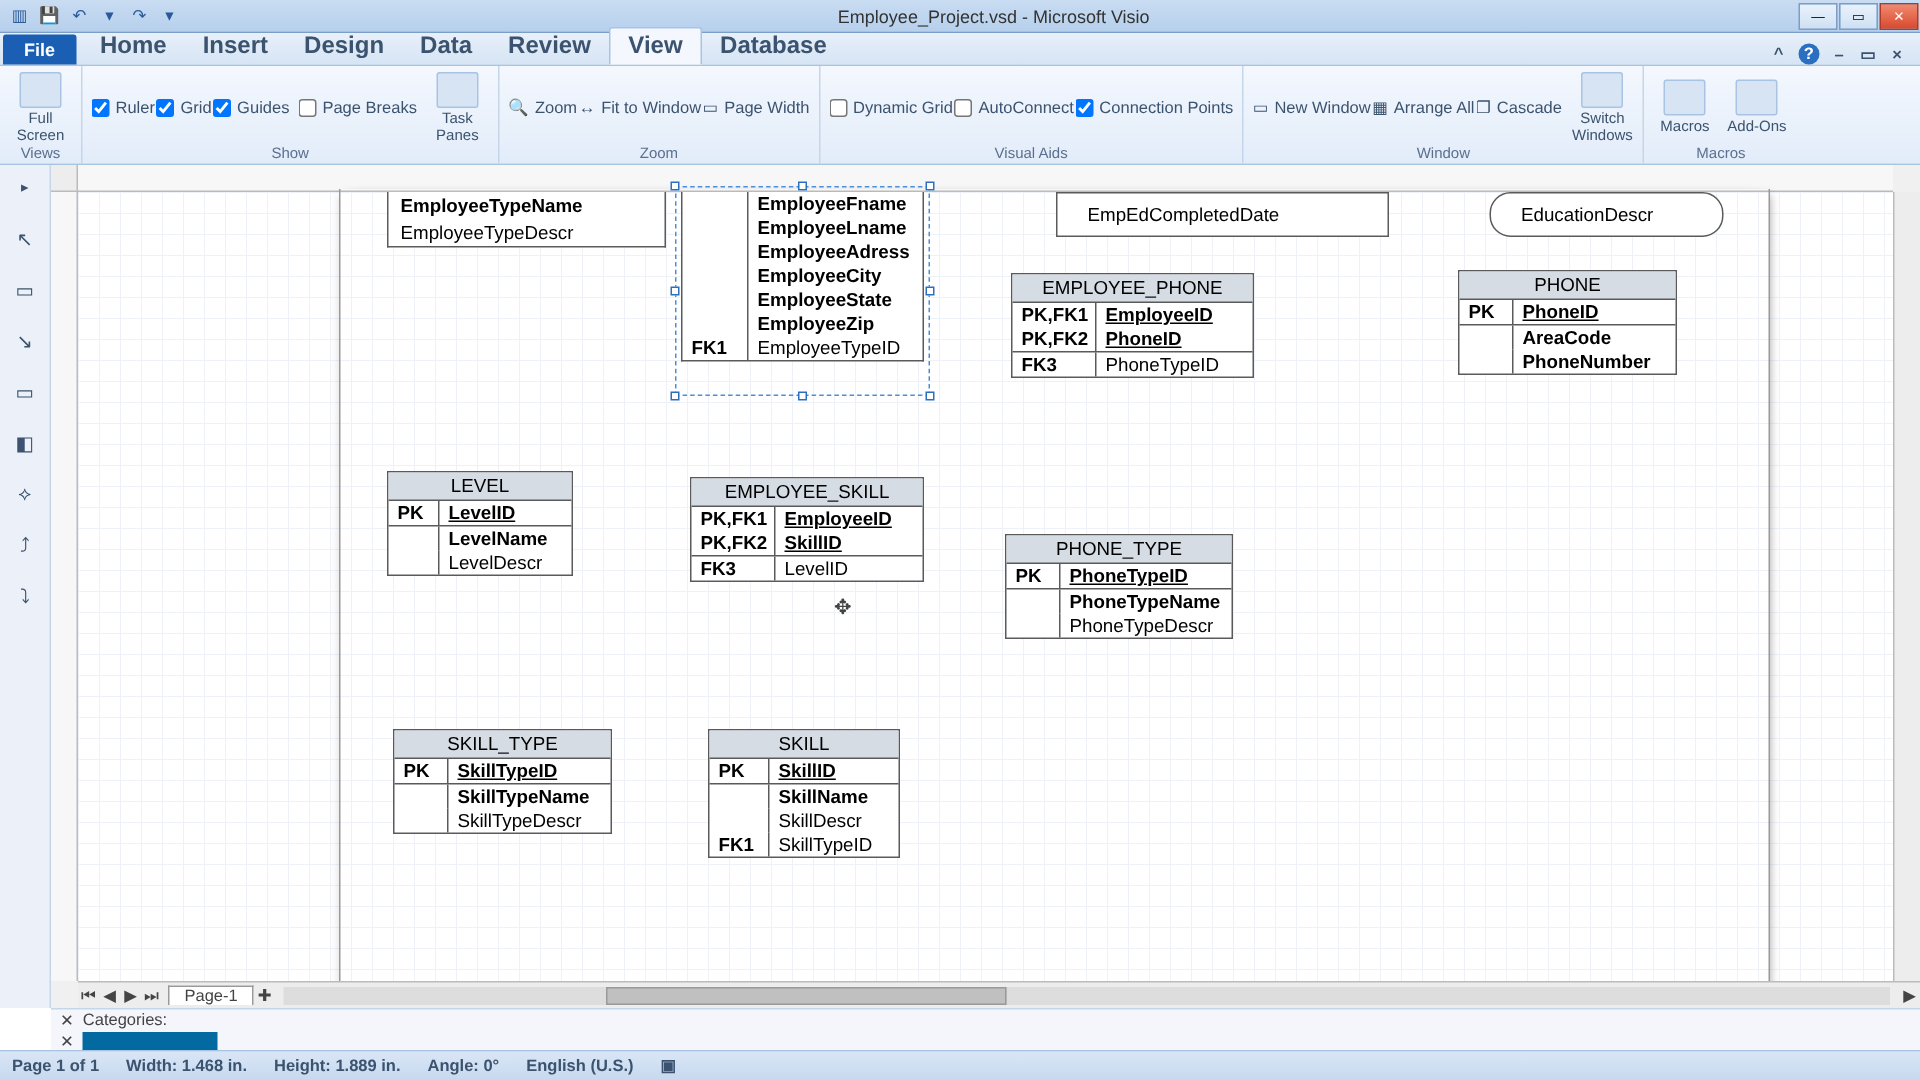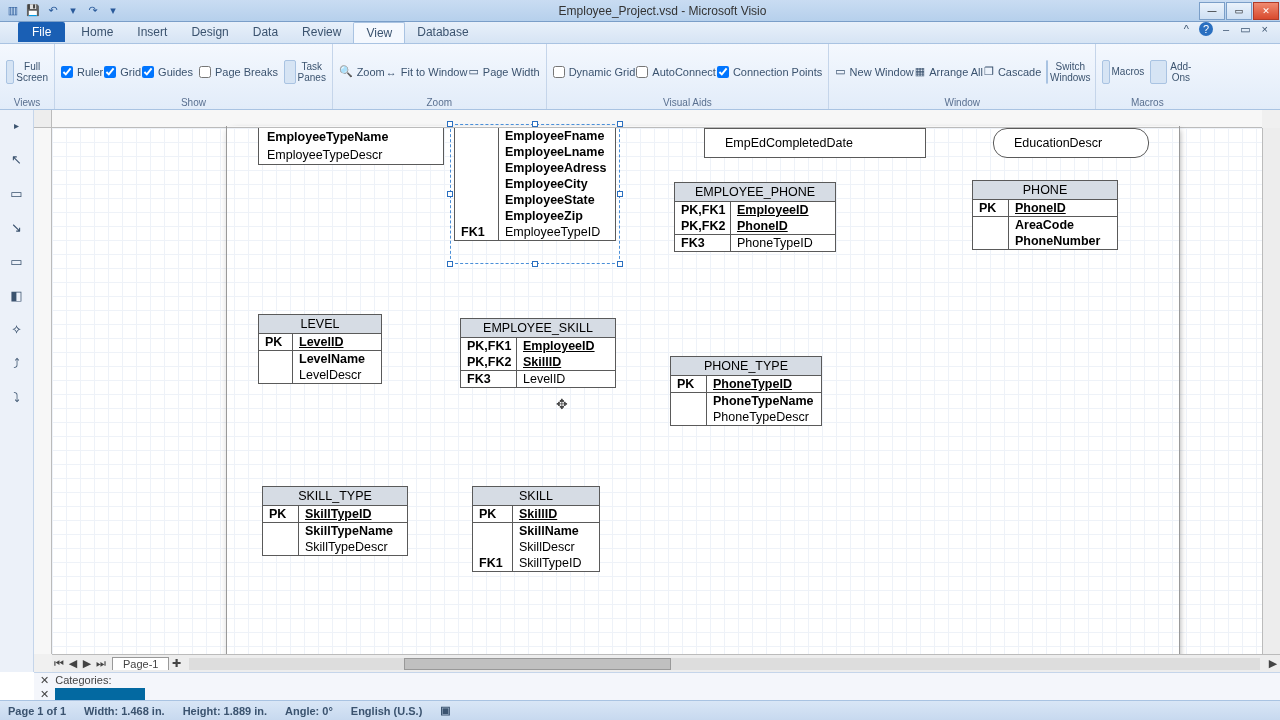--- a/index.html
+++ b/index.html
@@ -8,32 +8,32 @@
 
 .titlebar { height: 22px; background: linear-gradient(#c9dcf2,#b6d0ec); display: flex; align-items: center; border-bottom: 1px solid #7a9ec8; }
 .qat { display: flex; align-items: center; gap: 2px; padding: 0 4px; }
 .qat .qbtn { width: 18px; height: 18px; display: flex; align-items: center; justify-content: center; font-size: 11px; color: #2a5a9a; }
 .title-text { flex: 1; text-align: center; font-size: 12px; color: #333; }
 .winbtns { display: flex; }
 .winbtns div { width: 26px; height: 18px; margin: 1px 1px 0 0; border: 1px solid #7a9ec8; background: linear-gradient(#eaf2fb,#cfe0f3); display: flex; align-items: center; justify-content: center; font-size: 9px; }
 .winbtns .close { background: linear-gradient(#f08a70,#d84a2e); color: #fff; border-color: #b03a28; }
 
 
-.tabstrip { height: 22px; background: linear-gradient(#e8f0fa,#d6e4f4); display: flex; align-items: flex-start; padding-left: 18px; border-bottom: 1px solid #a9c3e2; }
+.tabstrip { height: 22px; background: linear-gradient(#e8f0fa,#d6e4f4); display: flex; align-items: flex-end; padding-left: 2px; border-bottom: 1px solid #a9c3e2; font-weight: bold; }
 .filetab { background: #1a5fb4; color: #fff; padding: 3px 14px; font-size: 12px; border-radius: 2px 2px 0 0; margin-right: 4px; }
-.tab { padding: 3px 12px; font-size: 12px; color: #3b536f; }
+.tab { padding: 3px 12px; font-size: 16px; color: #3b536f; }
 .tab.active { background: #f4f8fe; border: 1px solid #a9c3e2; border-bottom: none; border-radius: 2px 2px 0 0; }
 .tabstrip-right { margin-left: auto; display:flex; gap:10px; padding-right:8px; font-size:11px; color:#3b536f; align-items:center; }
 
 
 .ribbon { height: 66px; background: linear-gradient(#f4f8fe,#e2ecf9); border-bottom: 1px solid #a9c3e2; display: flex; font-size: 11px; color:#3b536f; }
 .rgroup { border-right: 1px solid #c5d5ea; padding: 2px 6px 0 6px; display: flex; flex-direction: column; }
 .rgroup .glabel { text-align: center; font-size: 10px; color: #5a7090; margin-top: auto; padding-bottom:1px; }
 .rgroup .grow { display: flex; gap: 6px; flex:1; }
-.bigbtn { width: 42px; display:flex; flex-direction:row; align-items:center; justify-content:center; gap:2px; }
+.bigbtn { width: 42px; display:flex; flex-direction:column; align-items:center; justify-content:center; gap:2px; }
 .bigbtn .ico { width:28px; height:24px; background:#d6e4f4; border:1px solid #a9c3e2; border-radius:2px; }
 .bigbtn span { font-size:10px; text-align:center; line-height:1.1; }
 .chkcol { display:flex; flex-direction:row; gap:1px; justify-content:center; }
 .chk { display:flex; align-items:center; gap:4px; font-size:11px; white-space:nowrap; }
 .chk input { width:12px; height:12px; }
 .smallbtn { display:flex; align-items:center; gap:4px; font-size:11px; }
 
 
 .workspace { position:absolute; top:110px; left:0; right:0; bottom:48px; display:flex; }
 .left-toolbar { width:34px; background:#ecf1f9; border-right:1px solid #c5d5ea; display:flex; flex-direction:column; align-items:center; gap:12px; padding-top:4px; }

